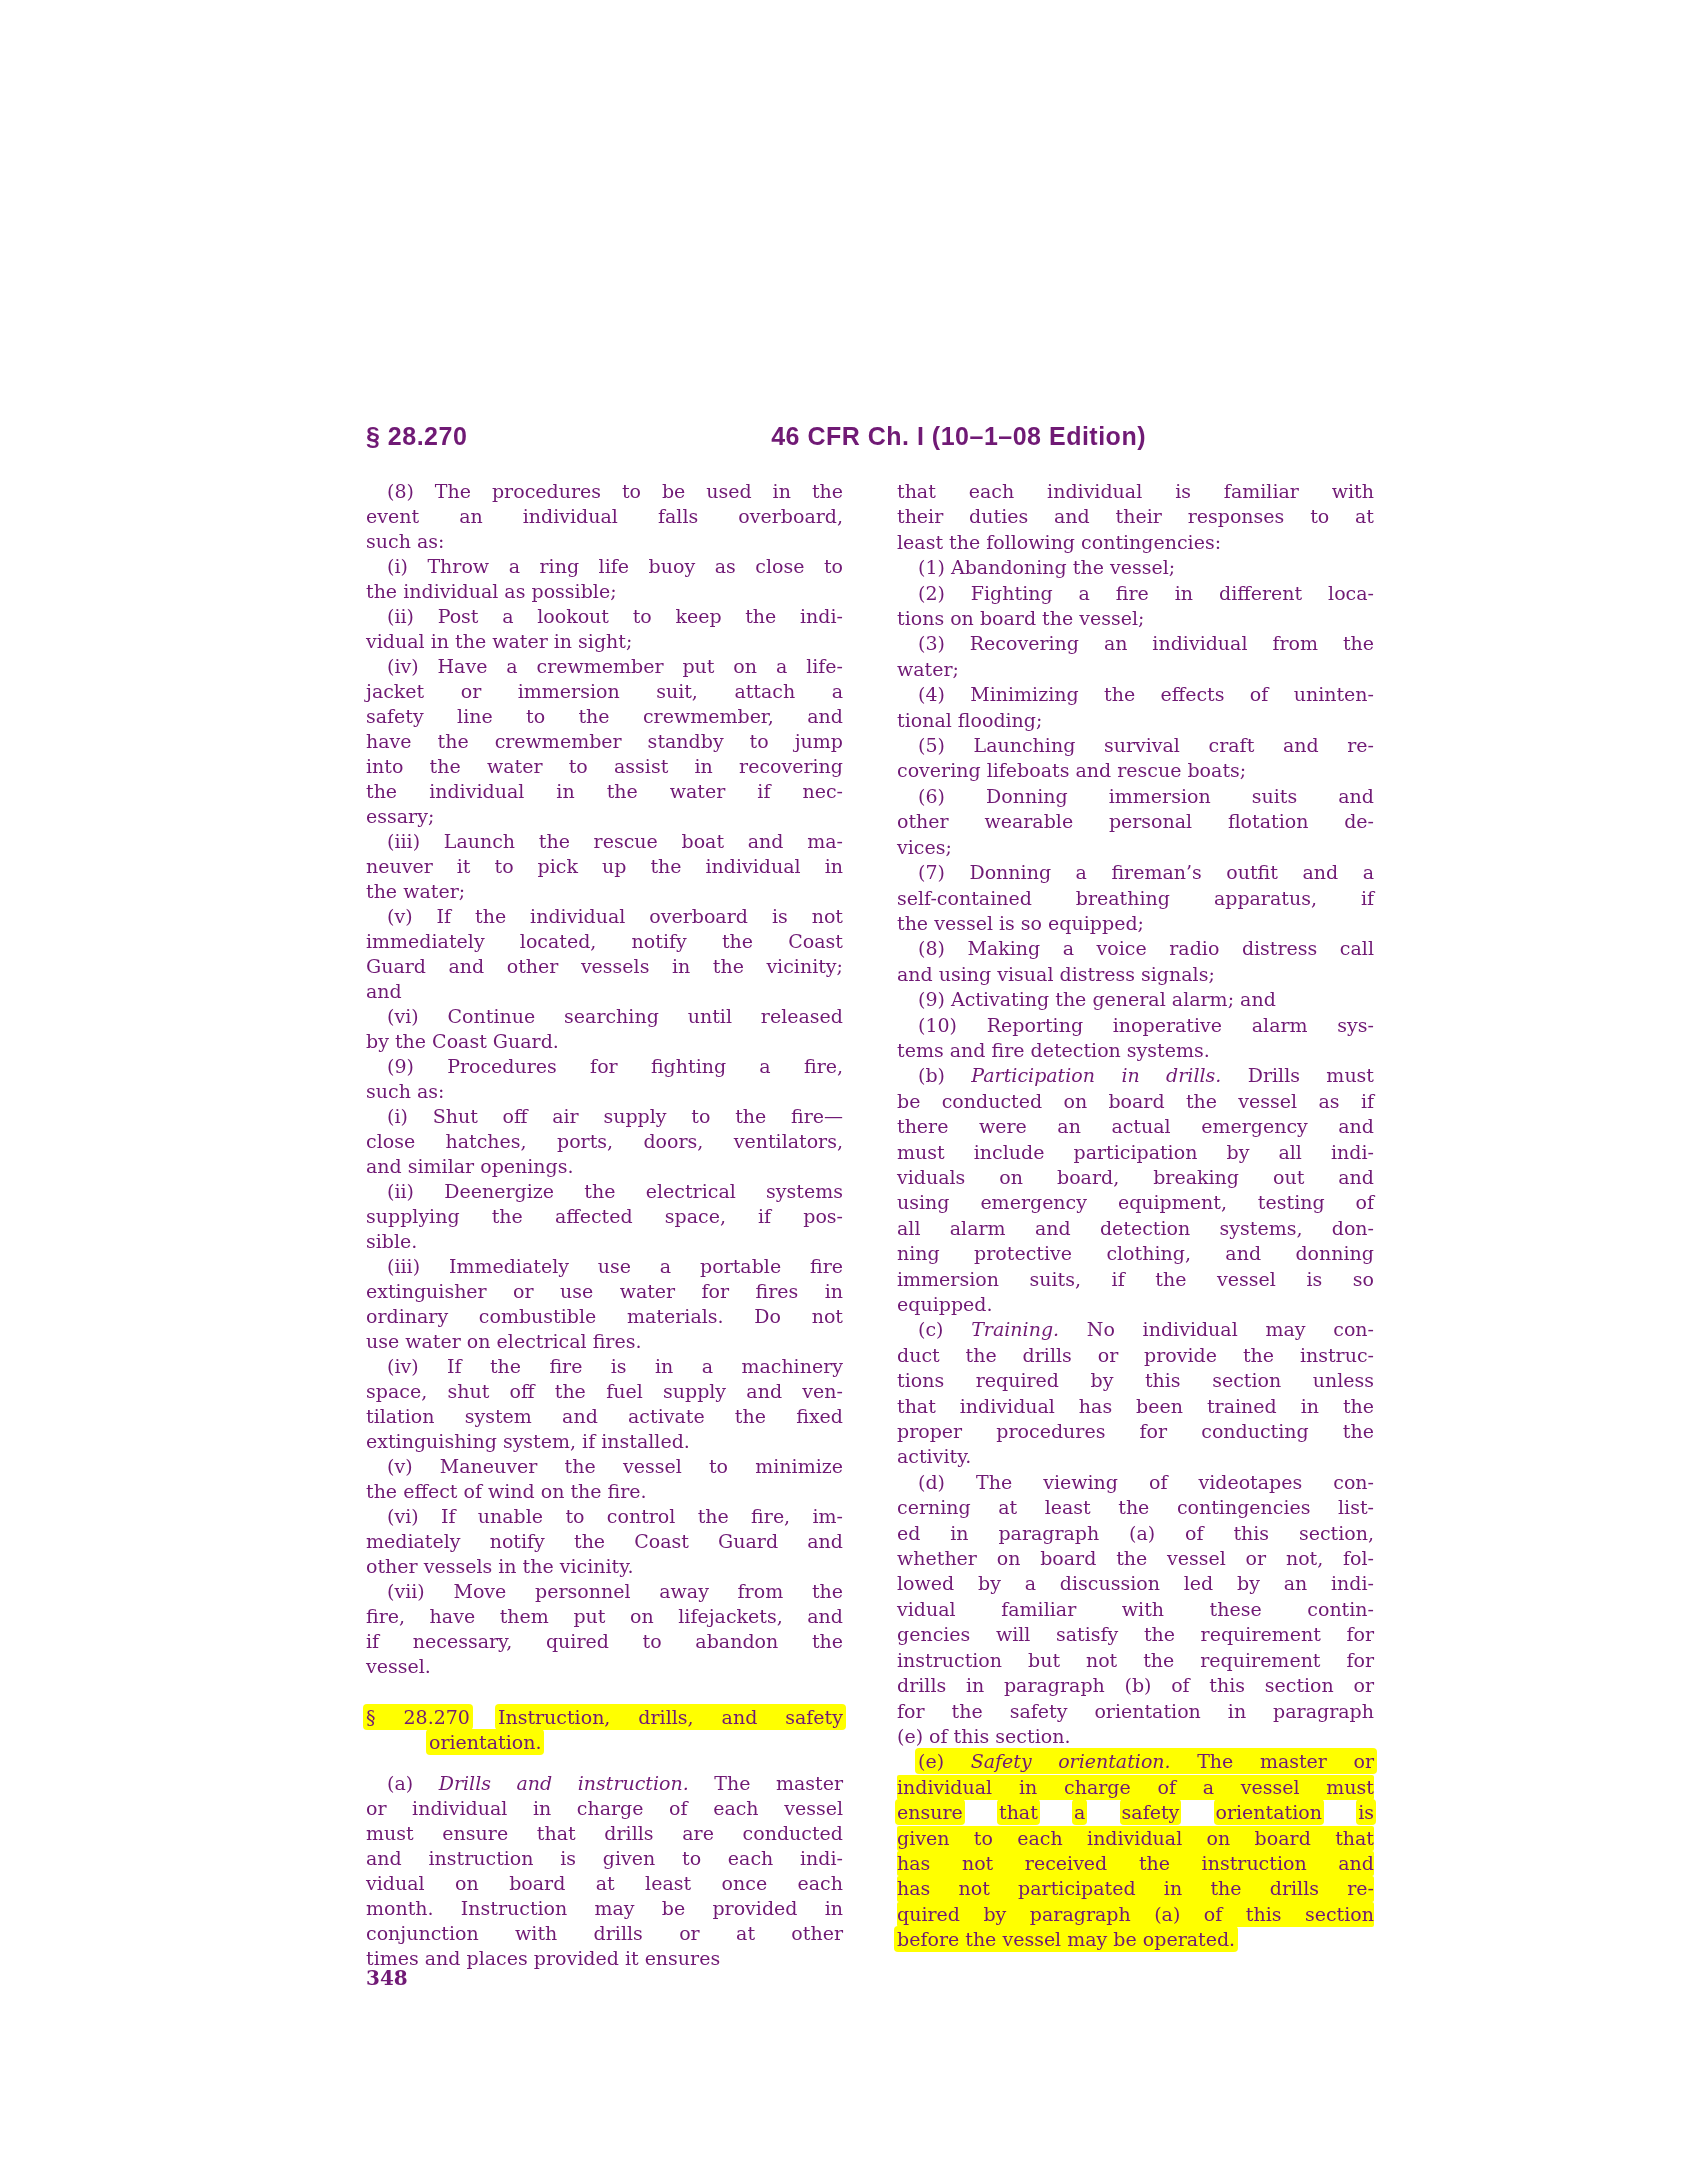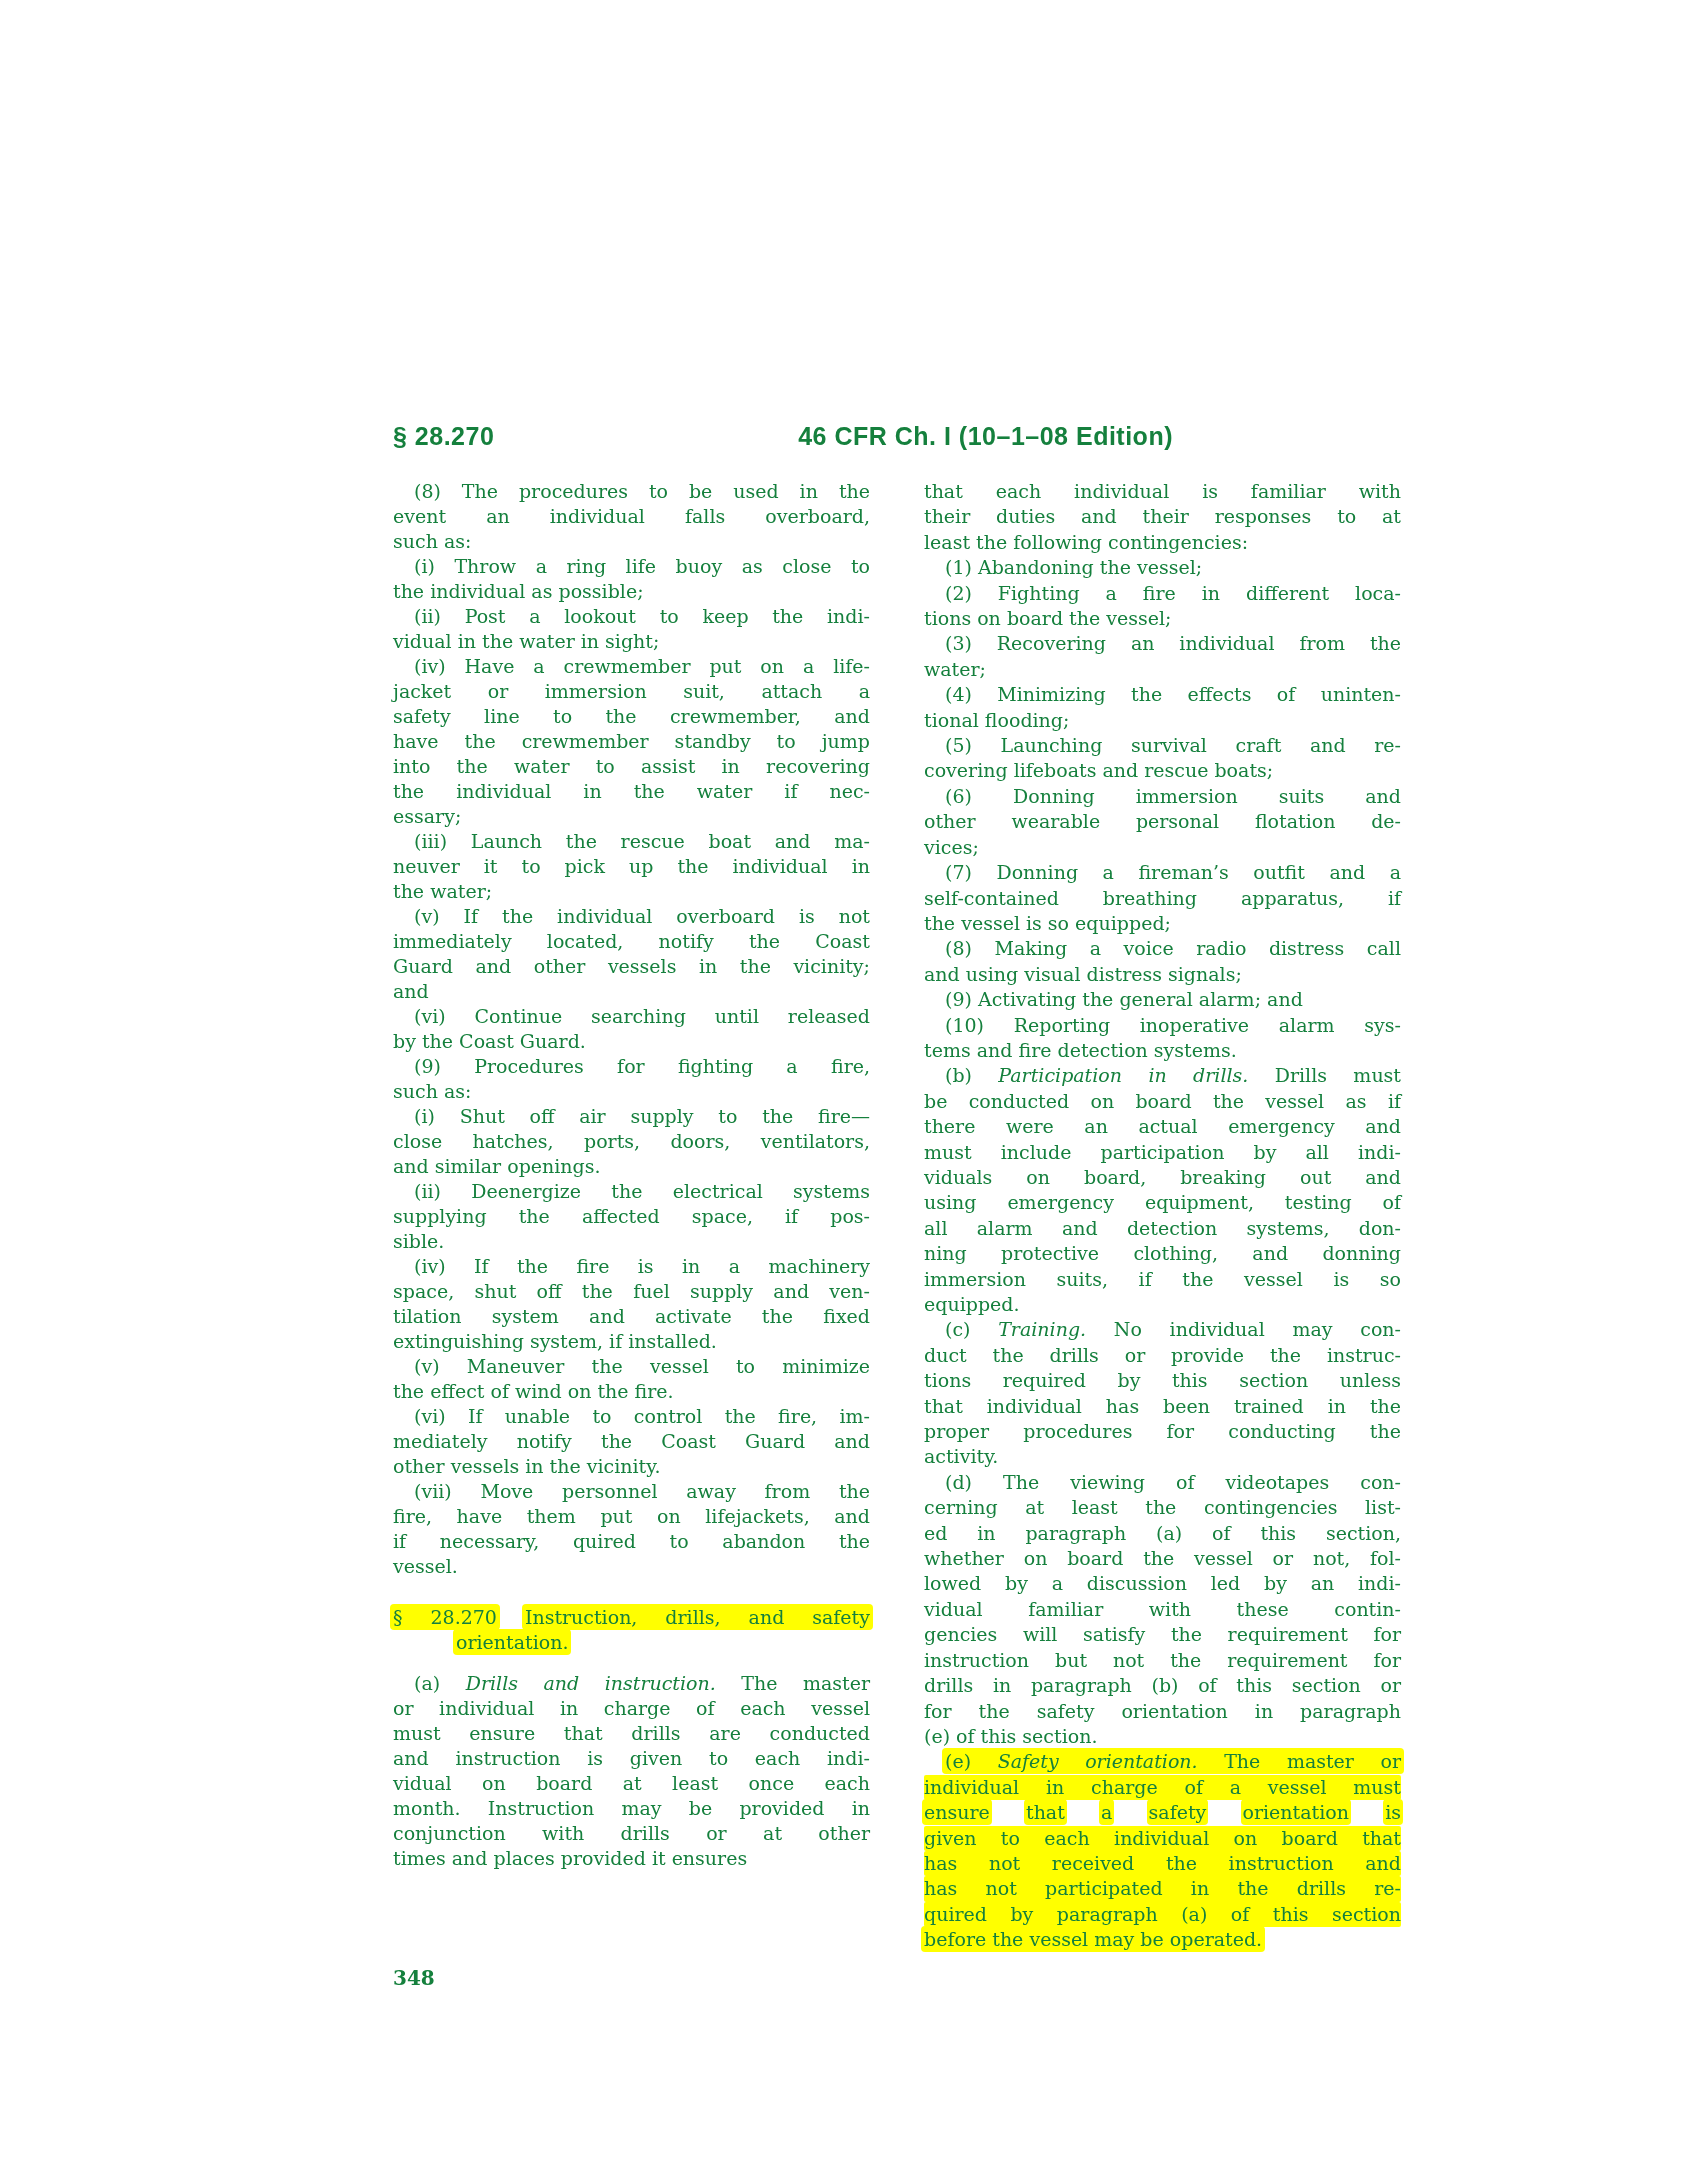--- a/index.html
+++ b/index.html
@@ -1,17 +1,17 @@
 <!DOCTYPE html>
 <html style="--hl: #ffff00;"><head>
 <meta charset="utf-8">
 <style>
   html,body{margin:0;padding:0;background:#ffffff;}
   .page{position:relative;width:1481px;height:2178px;background:#ffffff;
-        font-family:"DejaVu Serif",serif;color:#15803d;overflow:hidden;margin-left:27px;}
+        font-family:"DejaVu Serif",serif;color:#701a75;overflow:hidden;}
   .hdr{position:absolute;top:422px;font-family:"Liberation Sans",sans-serif;
        font-weight:bold;font-size:25px;letter-spacing:0.5px;white-space:nowrap;}
   .hdr-left{left:366px;}
   .hdr-right{right:335px;}
   .col{position:absolute;top:479px;width:477px;font-size:19px;}
   .col-left{left:366px;}
   .col-right{left:897px;}
   .col-left .line{line-height:25px;}
   .col-right .line{line-height:25.4px;}
   .line{text-align:justify;text-align-last:justify;}
@@ -82,20 +82,26 @@
         <div class="line first"><span>(i) Shut off air supply to the fire—</span></div>
         <div class="line"><span>close hatches, ports, doors, ventilators,</span></div>
         <div class="line last"><span>and similar openings.</span></div>
       </div>
       <div class="pblock">
         <div class="line first"><span>(ii) Deenergize the electrical systems</span></div>
         <div class="line"><span>supplying the affected space, if pos-</span></div>
         <div class="line last"><span>sible.</span></div>
       </div>
       <div class="pblock">
+        <div class="line first"><span>(iii) Immediately use a portable fire</span></div>
+        <div class="line"><span>extinguisher or use water for fires in</span></div>
+        <div class="line"><span>ordinary combustible materials. Do not</span></div>
+        <div class="line last"><span>use water on electrical fires.</span></div>
+      </div>
+      <div class="pblock">
         <div class="line first"><span>(iv) If the fire is in a machinery</span></div>
         <div class="line"><span>space, shut off the fuel supply and ven-</span></div>
         <div class="line"><span>tilation system and activate the fixed</span></div>
         <div class="line last"><span>extinguishing system, if installed.</span></div>
       </div>
       <div class="pblock">
         <div class="line first"><span>(v) Maneuver the vessel to minimize</span></div>
         <div class="line last"><span>the effect of wind on the fire.</span></div>
       </div>
       <div class="pblock">

